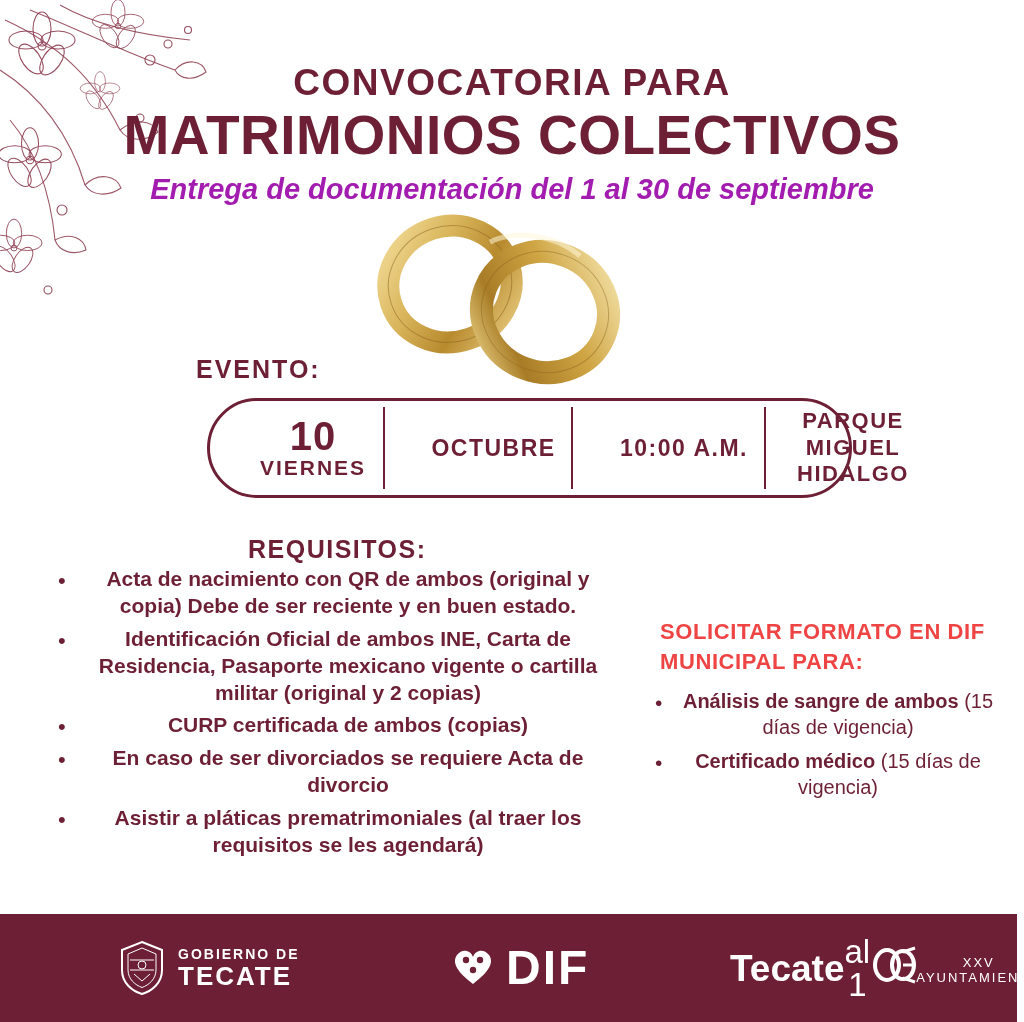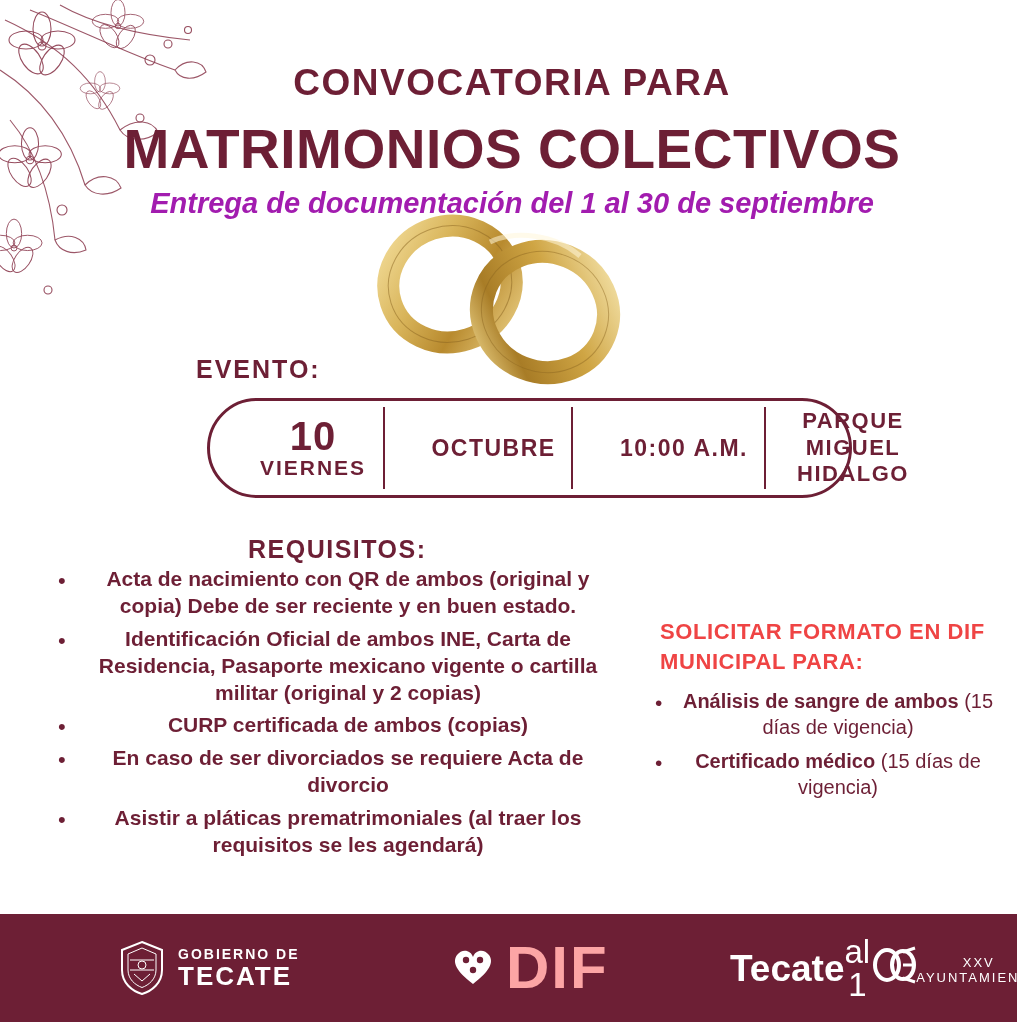--- a/index.html
+++ b/index.html
@@ -42,21 +42,21 @@
     letter-spacing: 1.5px;
     color: #6d1f35;
     line-height: 1.15;
   }
   .header .line2 {
     font-size: 55px;
     font-weight: bold;
     letter-spacing: 0.5px;
     color: #6d1f35;
     line-height: 1.1;
-    margin-top: 14px;
+    margin-top: 0;
     text-align: center;
   }
   .header .line3 {
     font-size: 29px;
     font-weight: bold;
     font-style: italic;
     color: #a21caf;
     margin-top: 8px;
     letter-spacing: 0px;
   }
@@ -265,24 +265,24 @@
     line-height: 1.05;
   }
   .dif-logo {
     position: absolute;
     left: 450px;
     display: flex;
     align-items: center;
     gap: 10px;
   }
   .dif-text {
-    font-size: 60px;
+    font-size: 48px;
     font-weight: bold;
     letter-spacing: 2px;
-    color: #fca5a5;
+    color: #ffffff;
     line-height: 1;
   }
   .tecate-logo {
     position: absolute;
     left: 730px;
     text-align: center;
     color: #ffffff;
   }
   .tecate-main {
     font-size: 37px;

